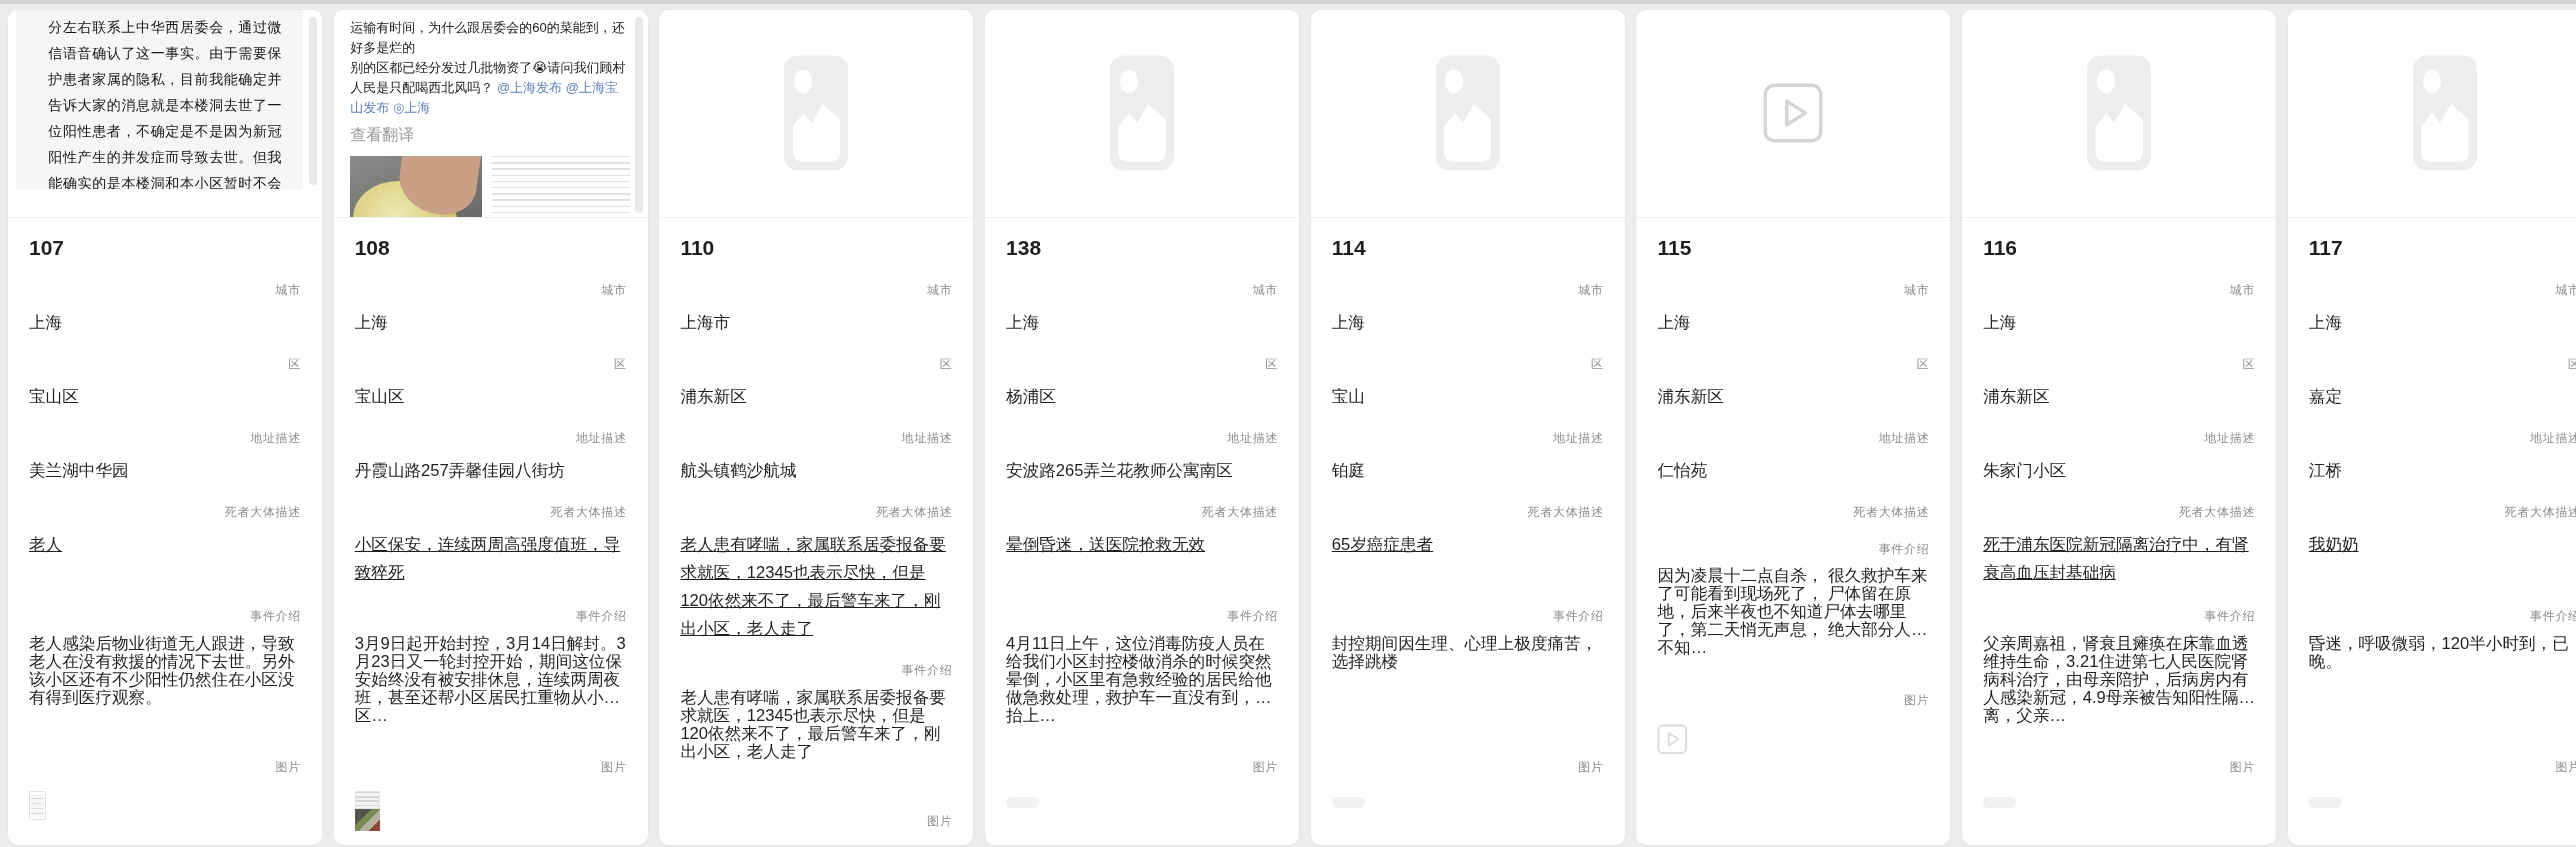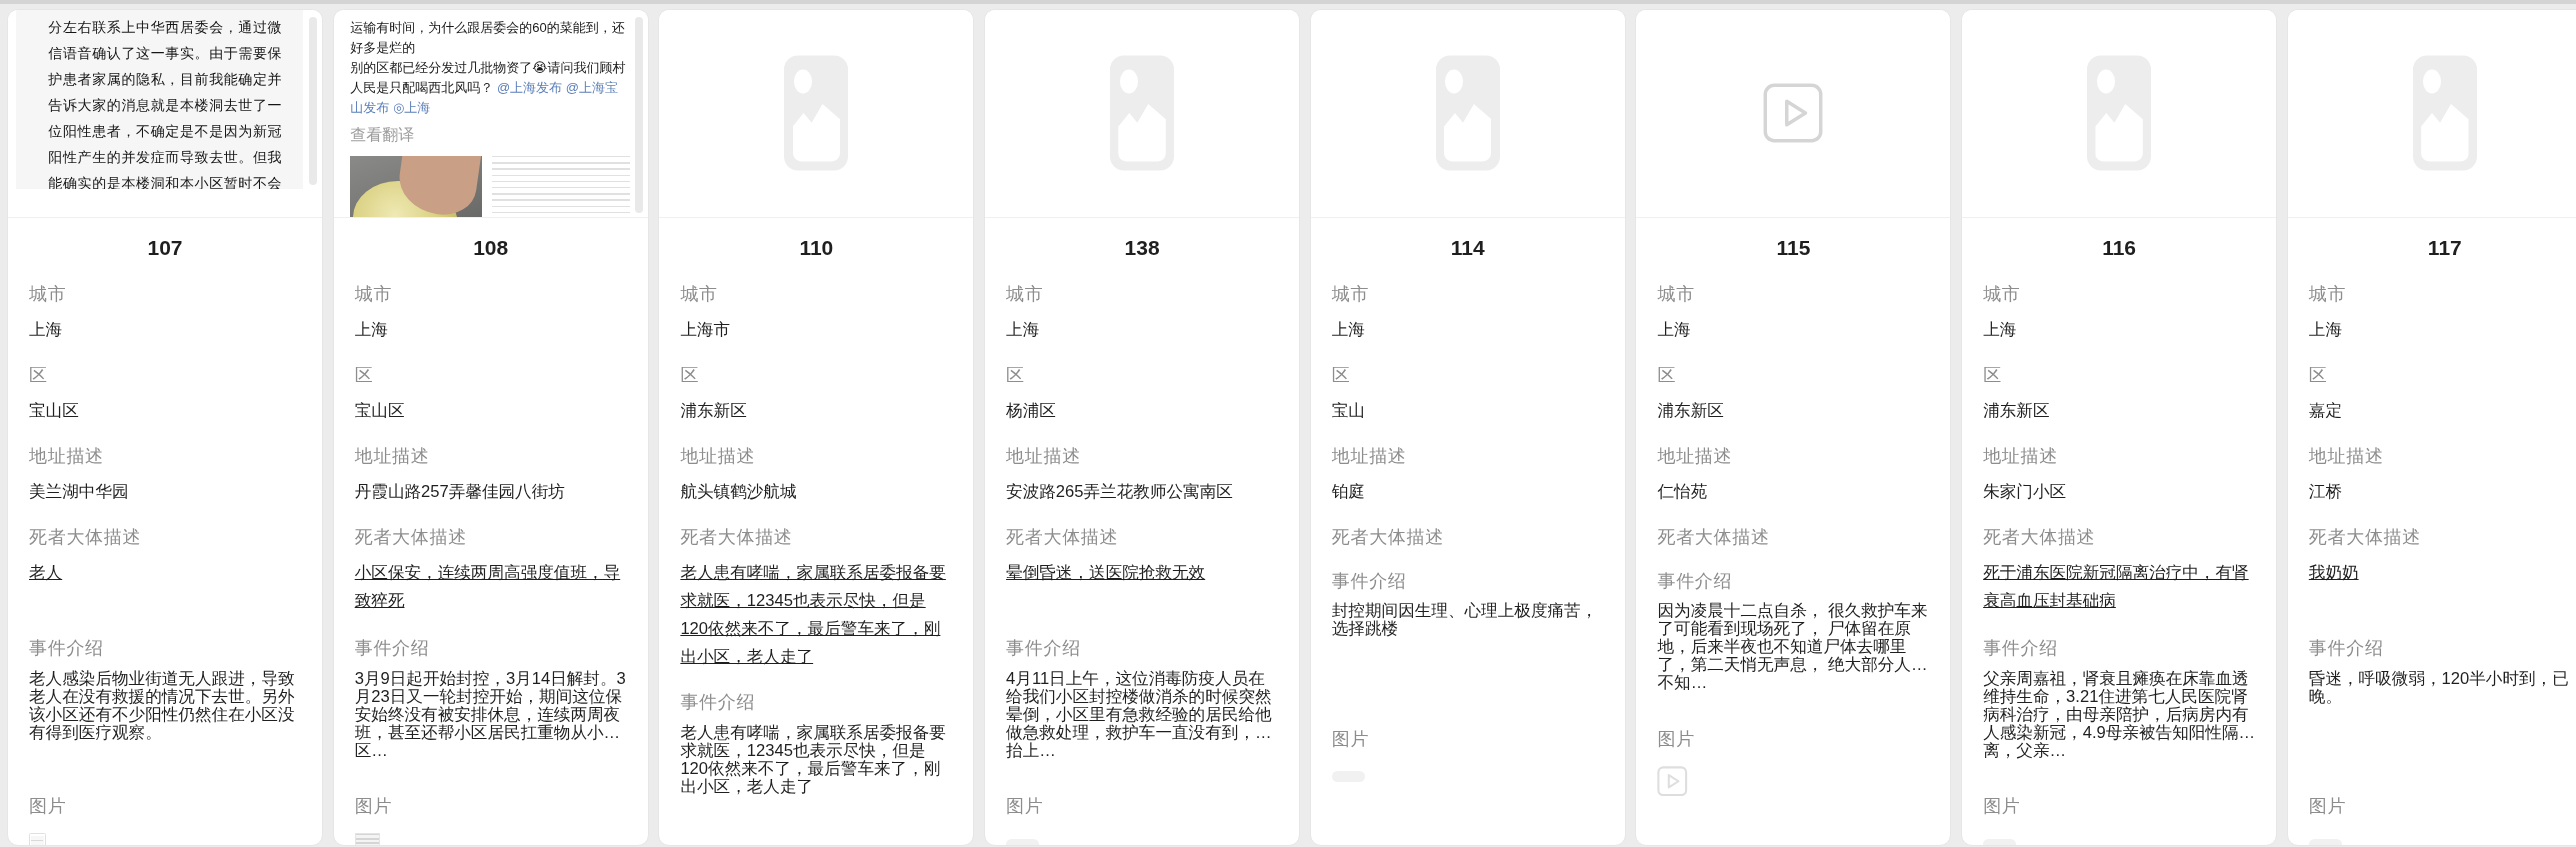--- a/index.html
+++ b/index.html
@@ -41,23 +41,23 @@
     background:linear-gradient(160deg,#8a8a88 0%,#6f6f6d 60%,#5c5c5a 100%); }
   .cabbage { position:absolute; left:2.8px; bottom:-7px; width:105px; height:85px;
     border-radius:45% 55% 50% 50%;
     background:radial-gradient(circle at 40% 40%, #efe9b4, #d6cd7a 60%, #b0a455); }
   .hand { position:absolute; right:5.5px; top:-5.5px; width:78px; height:64px;
     background:#c99f85; border-radius:0 0 45% 55%; transform:rotate(8deg); }
   .post-smalltext { flex:1; margin-left:9.7px; height:103px; opacity:.5;
     background:repeating-linear-gradient(to bottom,#c2c2c2 0 1.4px,transparent 1.4px 6.2px); }
   
   .body { padding:0 21px 16.6px; }
-  .num { font-size:21px; font-weight:700; color:#1f1f1f; margin:18px 0 22px;text-align:center; }
+  .num { font-size:21px; font-weight:700; color:#1f1f1f; margin:18px 0 22px; }
   .field { margin-bottom:19.4px; }
-  .flabel { font-size:18px; color:#8d8d8d; margin-bottom:9.7px; letter-spacing:0.7px; }
+  .flabel { font-size:12px; color:#8d8d8d; margin-bottom:9.7px; letter-spacing:0.7px;text-align:right; }
   .fvalue { font-size:16.6px; color:#1f1f1f; line-height:28px; }
   .field-victim .fvalue { min-height:58px;text-decoration:underline; }
   .field-event .fvalue { min-height:105px; line-height:18px;
     display:-webkit-box; -webkit-line-clamp:4; -webkit-box-orient:vertical; overflow:hidden; }
   .vbadge { display:inline-block; min-width:18px; height:18px; line-height:19px; text-align:center;
     background:#f59a23; color:#fff; font-size:13px; border-radius:3.5px; margin:0 4.2px; vertical-align:1.4px; }
   .vbadge:empty { display:none; }
   .thumb-zone { min-height:47px; padding-top:5.5px; }
   .thumb-pill { width:33px; height:11px; background:#f1f1f1; border-radius:5.5px; margin-top:5.5px; }
   .thumb-shot { width:16.6px; height:29px; border:0.7px solid #e0e0e0; border-radius:1.4px;
@@ -256,20 +256,21 @@
       <div class="field">
         <div class="flabel">区</div>
         <div class="fvalue">宝山</div>
       </div>
       <div class="field">
         <div class="flabel">地址描述</div>
         <div class="fvalue">铂庭</div>
       </div>
       <div class="field field-victim">
         <div class="flabel">死者大体描述</div>
+        <div class="fvalue"><span>65岁癌症患者</span></div>
       </div>
       <div class="field field-event">
         <div class="flabel">事件介绍</div>
         <div class="fvalue">封控期间因生理、心理上极度痛苦，选择跳楼</div>
       </div>
       <div class="field field-image">
         <div class="flabel">图片</div>
         <div class="thumb-zone">
           <div class="thumb-pill"></div>
         </div>

